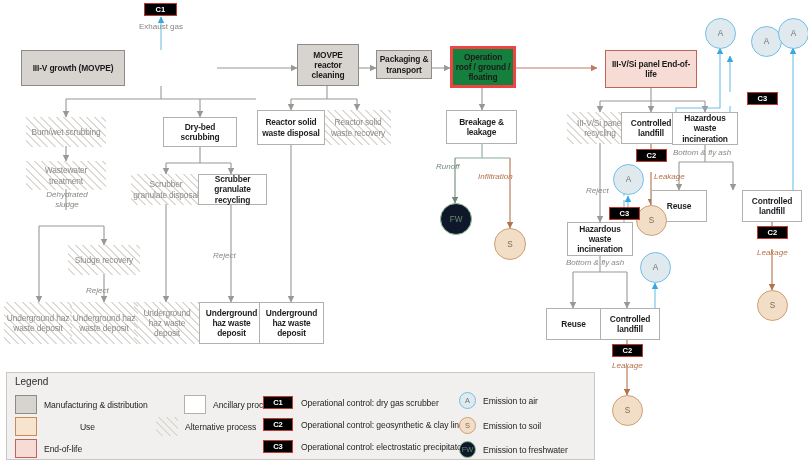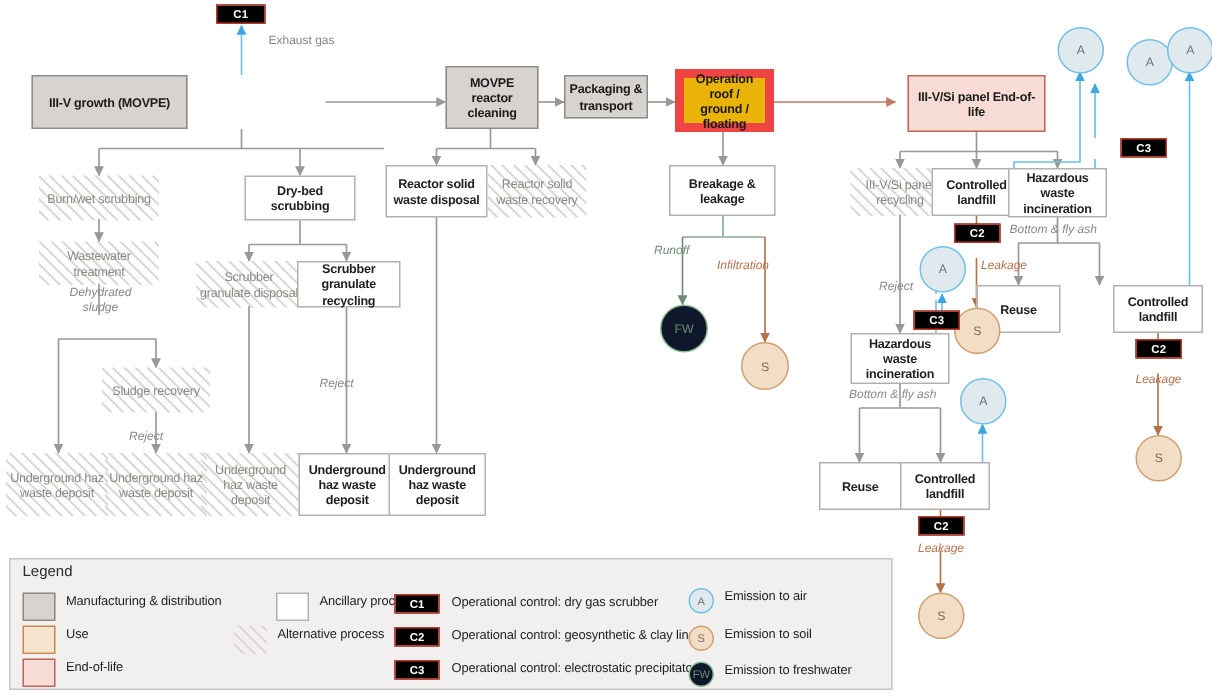--- a/index.html
+++ b/index.html
@@ -32,22 +32,22 @@
 
   
   .n-mfg{
     background:#d7d4d0;
     border:1px solid #8e8b88;
     color:#1b1b1b;
     font-weight:bold;
   }
   
   .n-use{
-    background:#eab308;
-    border:6px solid #ef4444;
+    background:#15803d;
+    border:3px solid #ef4444;
     color:#1b1b1b;
     font-weight:bold;
   }
   
   .n-eol{
     background:#f7dcd5;
     border:1px solid #c0645a;
     color:#1b1b1b;
     font-weight:bold;
   }
@@ -117,21 +117,21 @@
     width:589px;height:88px;
     background:#f1f0ee;
     border:1px solid #c9c6c3;
     box-sizing:border-box;
     z-index:9;
   }
   #legend .lg-title{
     position:absolute;left:8px;top:3px;
     font-size:10px;color:#2b2b2b;
   }
-  .lg-row{position:absolute;display:flex;align-items:flex-start;}
+  .lg-row{position:absolute;display:flex;align-items:center;}
   .lg-sw{
     width:22px;height:19px;box-sizing:border-box;margin-right:7px;flex:0 0 auto;
   }
   .sw-mfg{background:#d7d4d0;border:1px solid #8e8b88;}
   .sw-use{background:#f6e4cf;border:1px solid #c98a55;}
   .sw-eol{background:#f7dcd5;border:1px solid #c0645a;}
   .sw-anc{background:#ffffff;border:1px solid #b3b0ad;}
   .sw-alt{
     border:none;
     background:
@@ -390,21 +390,21 @@
   <div class="circ c-air" style="left:640px;top:252px;width:31px;height:31px;">
     <span>A</span>
   </div>
   <div class="circ c-soil" style="left:757px;top:290px;width:31px;height:31px;">
     <span>S</span>
   </div>
   <div class="circ c-soil" style="left:612px;top:395px;width:31px;height:31px;">
     <span>S</span>
   </div>
 
-  <div class="lbl multi l-gray" style="left:136px;top:22px;width:50px;text-align:center;margin-left:40px;">Exhaust gas</div>
+  <div class="lbl multi l-gray" style="left:136px;top:22px;width:50px;text-align:center;">Exhaust gas</div>
 
   <div class="lbl multi l-grayi" style="left:36px;top:190px;width:62px;">Dehydrated sludge</div>
 
   <div class="lbl l-grayi" style="left:86px;top:286px;">Reject</div>
 
   <div class="lbl l-grayi" style="left:213px;top:251px;">Reject</div>
 
   <div class="lbl l-greeni" style="left:436px;top:162px;">Runoff</div>
 
   <div class="lbl l-browni" style="left:478px;top:172px;">Infiltration</div>
@@ -421,21 +421,21 @@
 
   <div class="lbl l-browni" style="left:612px;top:361px;">Leakage</div>
 
   <div id="legend">
     <div class="lg-title">Legend</div>
 
     <div class="lg-row" style="left:8px;top:22px;">
       <span class="lg-sw sw-mfg"></span>
       <span class="lg-txt">Manufacturing &amp; distribution</span>
     </div>
-    <div class="lg-row" style="left:8px;top:44px;">
+    <div class="lg-row" style="left:8px;top:44px;gap:36px;">
       <span class="lg-sw sw-use"></span>
       <span class="lg-txt">Use</span>
     </div>
     <div class="lg-row" style="left:8px;top:66px;">
       <span class="lg-sw sw-eol"></span>
       <span class="lg-txt">End-of-life</span>
     </div>
 
     <div class="lg-row" style="left:149px;top:22px;padding-left:28px;">
       <span class="lg-sw sw-anc"></span>

